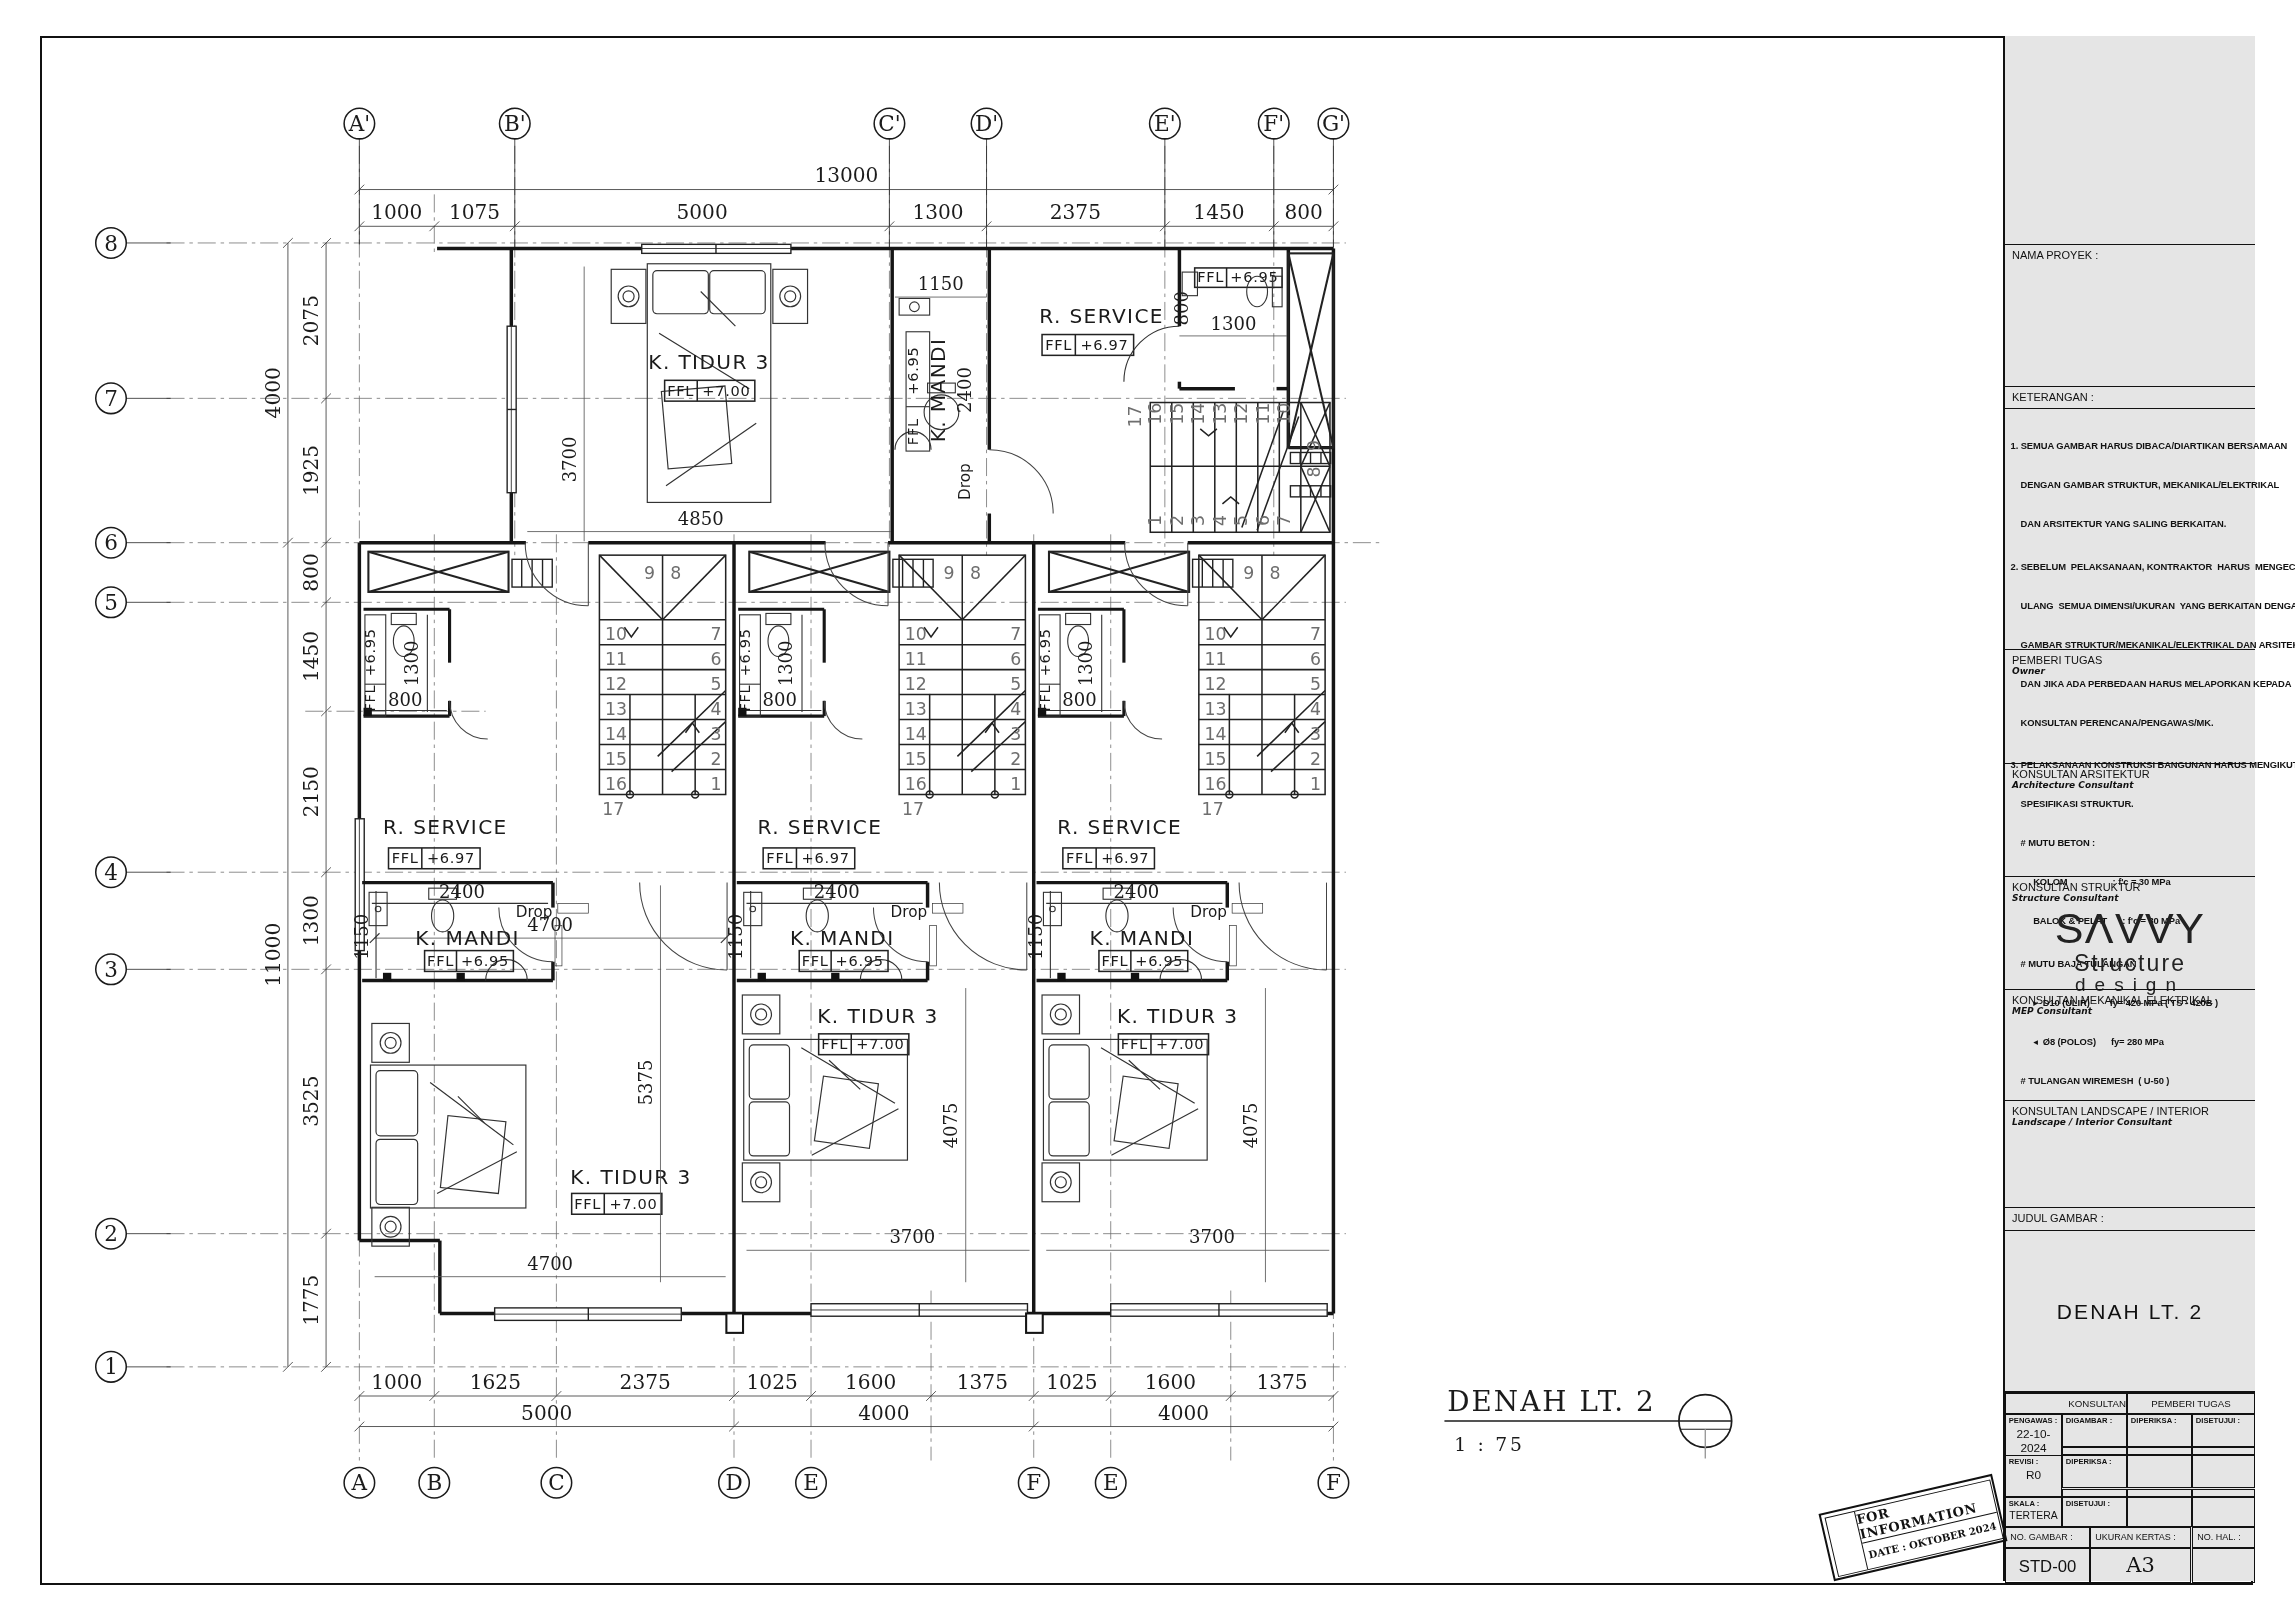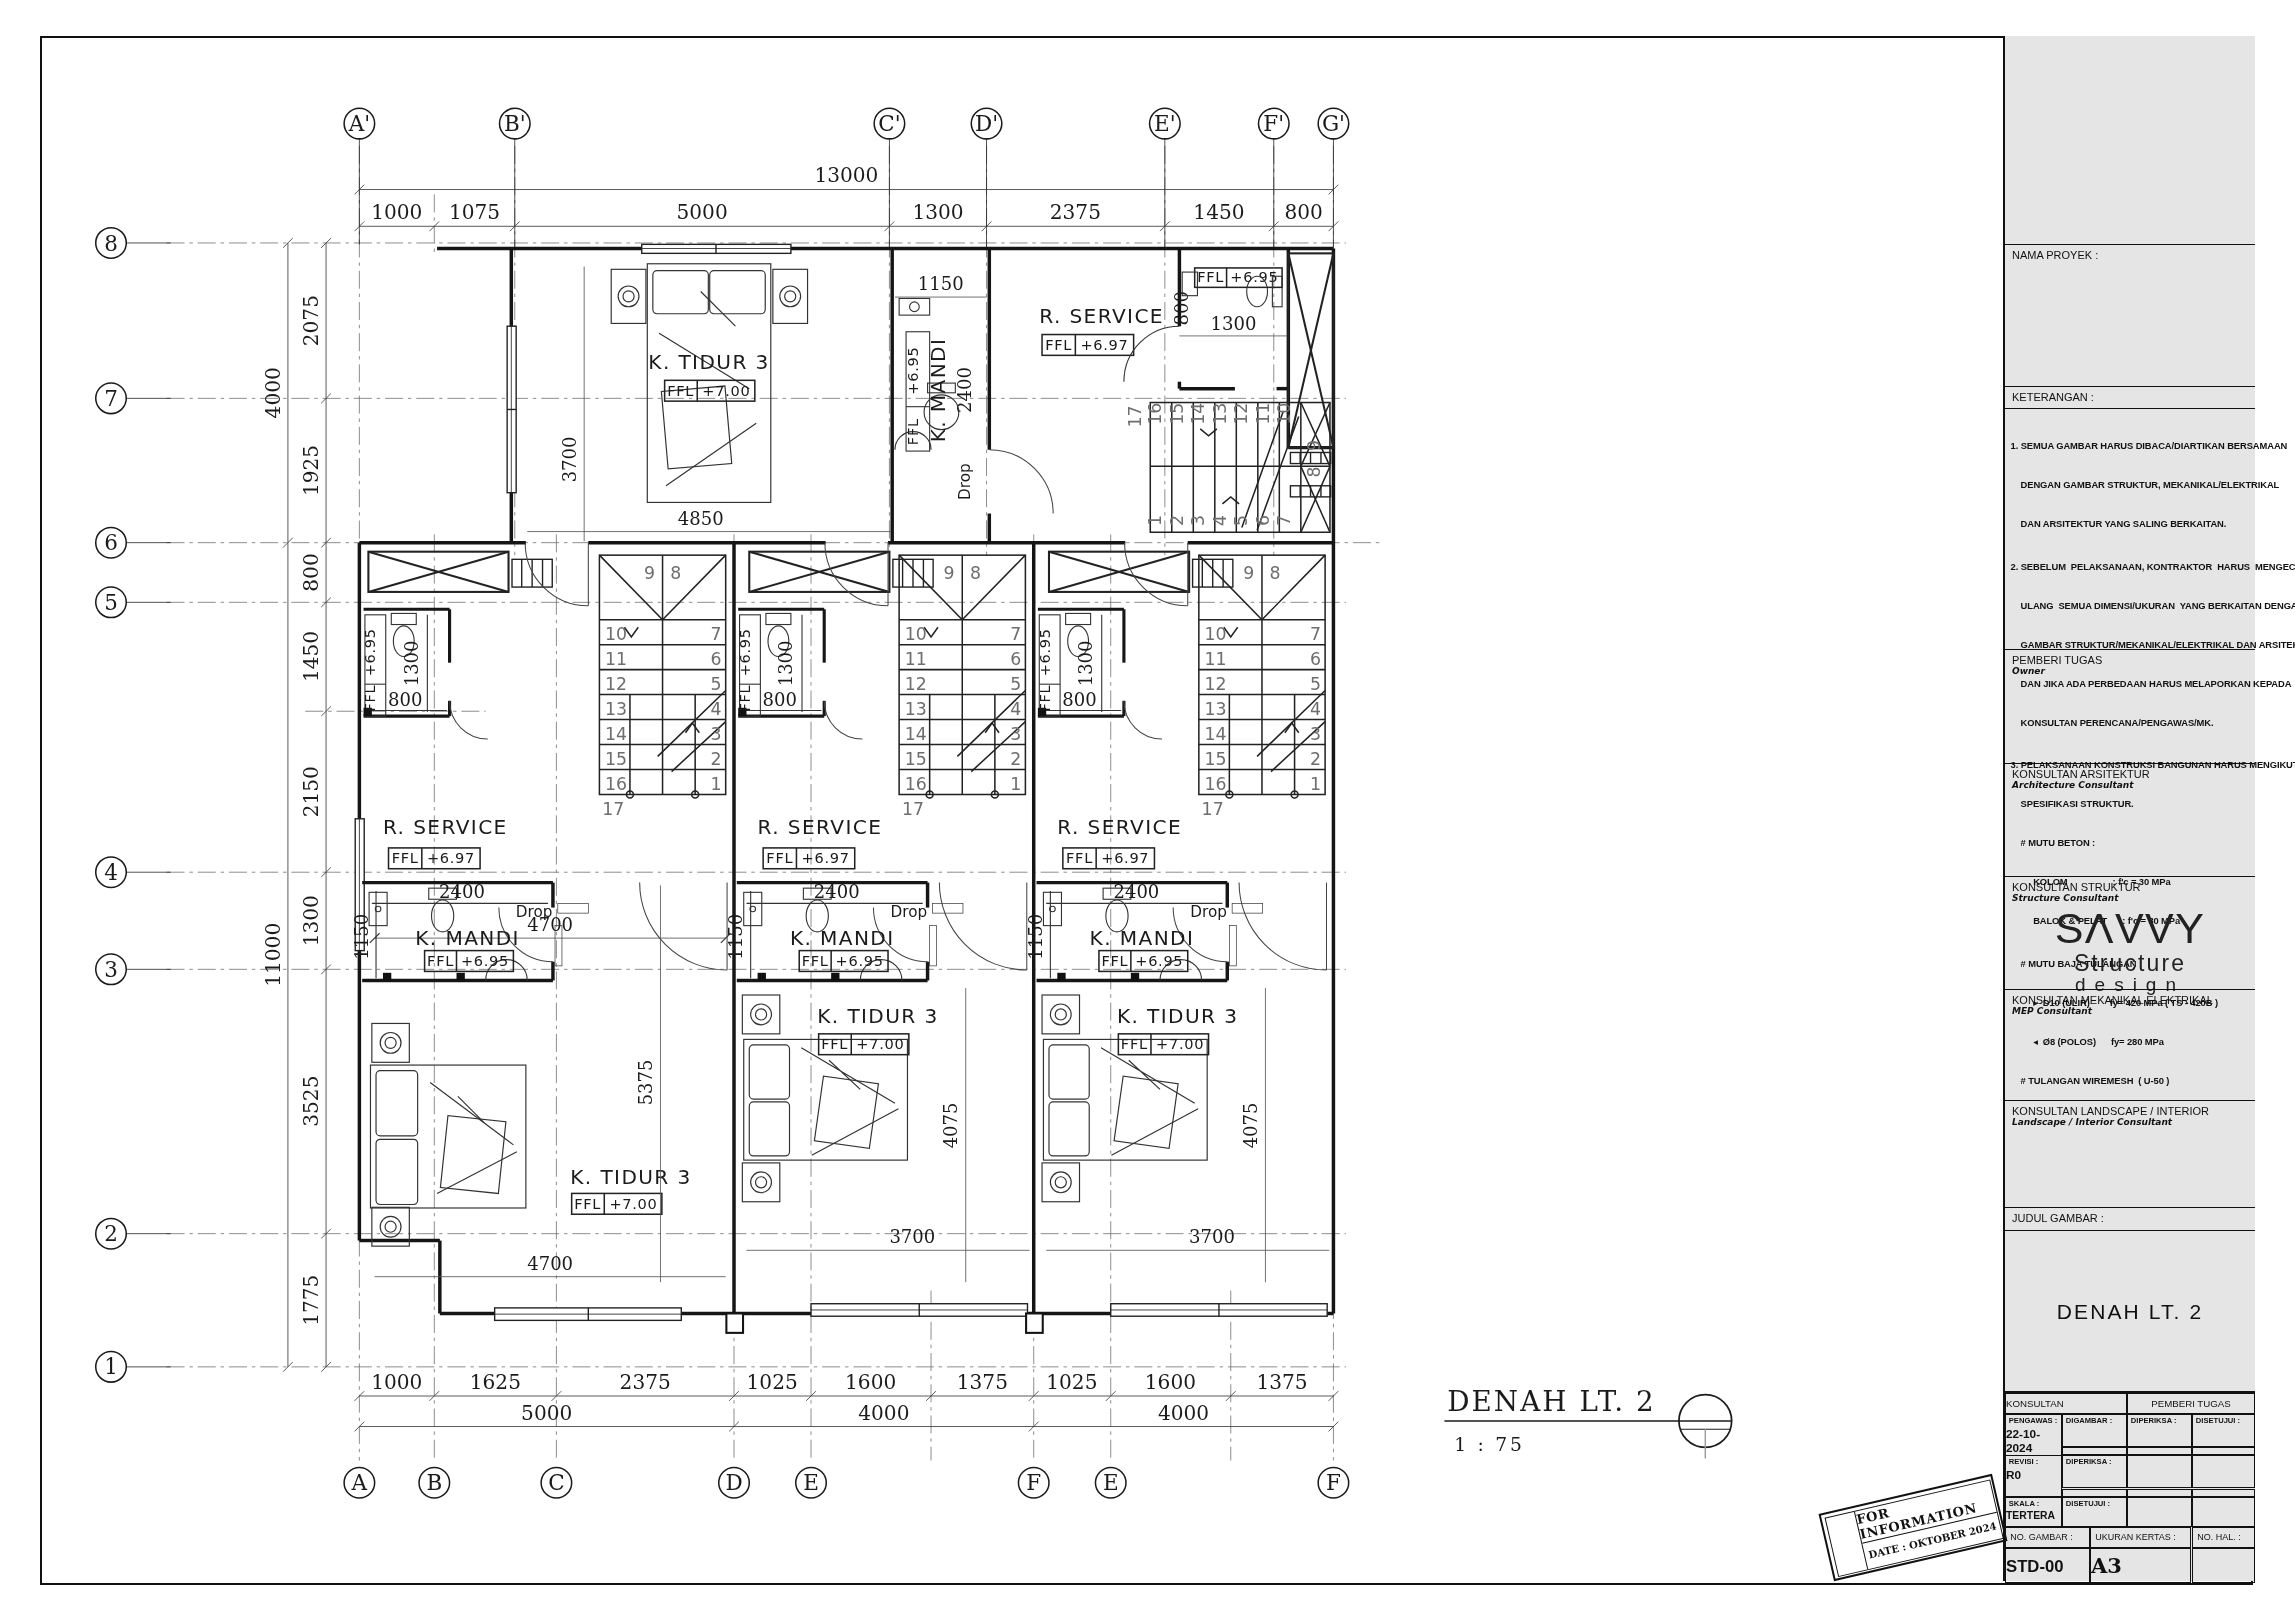--- a/index.html
+++ b/index.html
@@ -26,21 +26,21 @@
   .notes{font-size:9.4px;font-weight:600;line-height:13px;white-space:pre;padding:4.2px 5.6px;letter-spacing:-0.1px;}
   .ng{margin-top:3.5px;}
   .logo{text-align:center;margin-top:4.2px;line-height:1;}
   .logo .l1{font-size:43px;letter-spacing:1.4px;color:#222;}
   .logo .l2{font-size:23px;letter-spacing:2.1px;color:#222;margin-top:1.4px;}
   .logo .l3{font-size:19px;letter-spacing:9px;color:#222;}
   .judul{display:flex;align-items:center;justify-content:center;font-size:21px;letter-spacing:2.1px;}
   .tbl{position:absolute;left:0;top:1355px;width:100%;height:190px;border-top:2.1px solid #111;box-sizing:border-box;font-size:7.6px;}
   .tbl .cell{position:absolute;box-sizing:border-box;border:0.7px solid #111;}
   .cl{font-size:7.6px;font-weight:bold;padding:1.4px 2.8px;}
-  .cv{font-weight:bold;}
+  .cv{text-align:center;font-weight:normal;}
   
   .stamp{position:absolute;left:1824px;top:1493px;width:178px;height:69px;transform:rotate(-13deg);
          border:2.1px solid #111;padding:2.8px;box-sizing:border-box;}
   .stamp .in{width:100%;height:100%;border:1.4px solid #111;display:flex;}
   .stamp .lc{width:29px;border-right:1.4px solid #111;}
   .stamp .rc{flex:1;display:flex;flex-direction:column;}
   .stamp .r1{flex:1.2;border-bottom:1.4px solid #111;display:flex;align-items:center;justify-content:center;
              font-family:"DejaVu Serif",serif;font-weight:bold;font-size:13px;letter-spacing:0.7px;}
   .stamp .r2{flex:1;display:flex;align-items:center;justify-content:center;
              font-family:"DejaVu Serif",serif;font-weight:bold;font-size:10px;}
@@ -726,21 +726,21 @@
     <div class="secsub">MEP  Consultant</div>
   </div>
   <div class="sec" style="top:1171px;height:22px;">
     <div class="seclbl" style="padding-top:3.5px;">JUDUL GAMBAR :</div>
   </div>
   <div class="sec judul" style="top:1194px;height:162px;">
     <span>DENAH  LT.  2</span>
   </div>
 
   <div class="tbl">
-    <div class="cell" style="left:0;top:0;width:122px;height:21px;text-align:left;font-size:9.7px;padding-top:4.2px;">KONSULTAN</div>
+    <div class="cell" style="left:0;top:0;width:122px;height:21px;text-align:right;font-size:9.7px;padding-top:4.2px;">KONSULTAN</div>
     <div class="cell" style="left:122px;top:0;width:128px;height:21px;text-align:center;font-size:9.7px;padding-top:4.2px;">PEMBERI TUGAS</div>
     <div class="cell" style="left:0;top:21px;width:57px;height:42px;">
       <div class="cl">PENGAWAS :</div>
       <div class="cv" style="font-size:11.8px;">22-10-2024</div>
     </div>
     <div class="cell" style="left:57px;top:21px;width:65px;height:33px;">
       <div class="cl">DIGAMBAR :</div>
     </div>
     <div class="cell" style="left:122px;top:21px;width:65px;height:33px;">
       <div class="cl">DIPERIKSA :</div>

